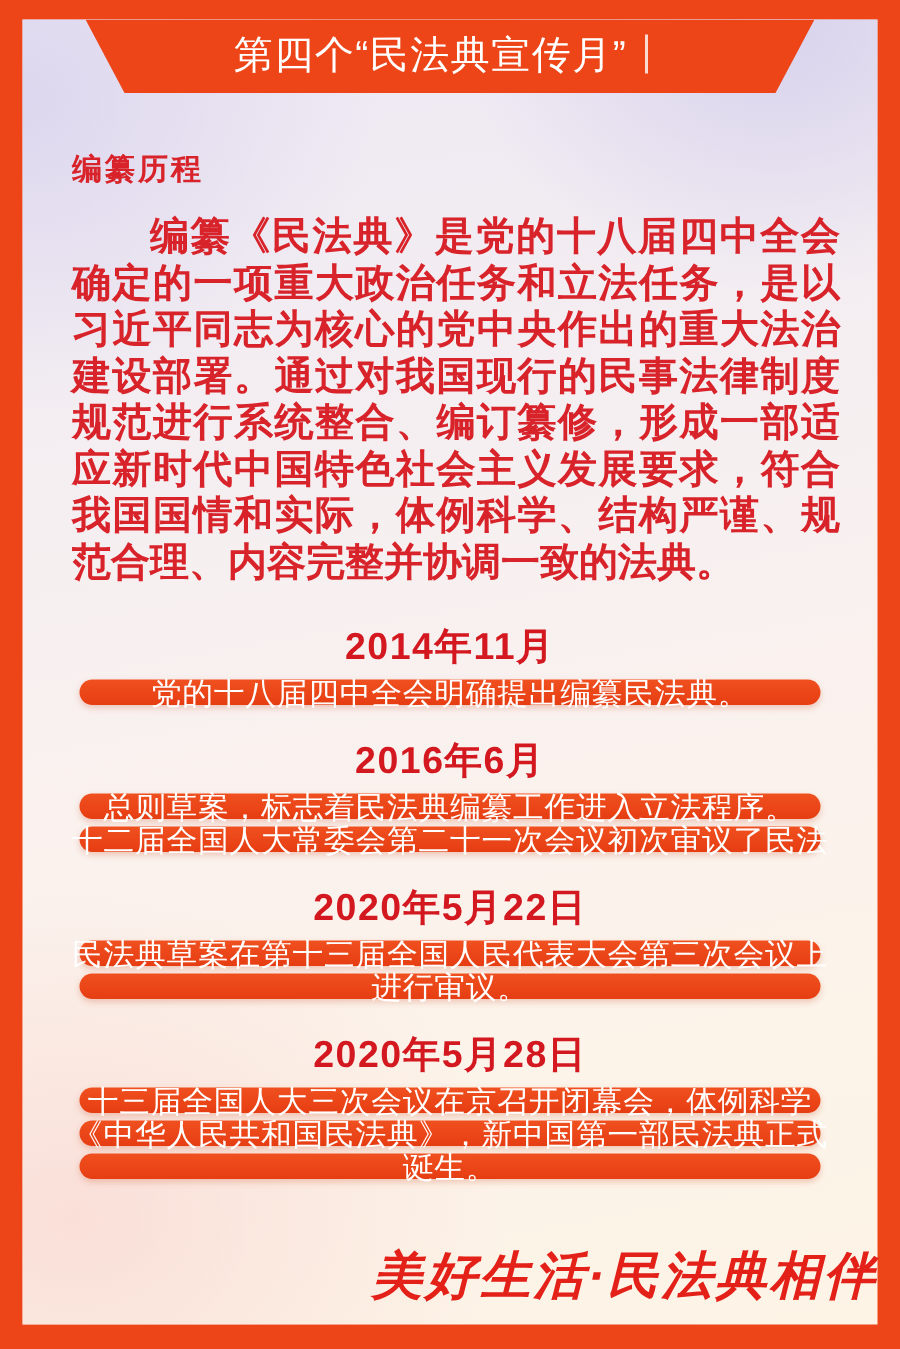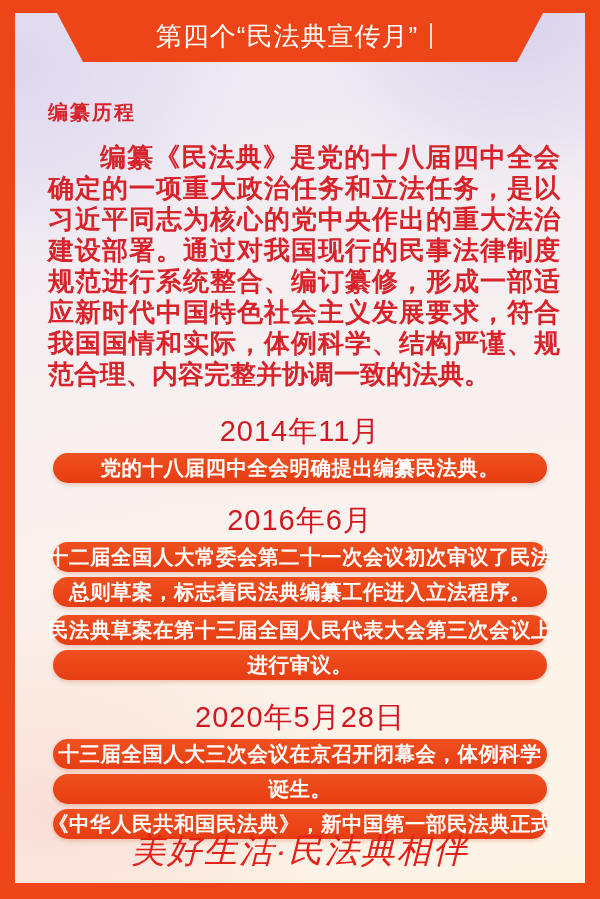--- a/index.html
+++ b/index.html
@@ -44,42 +44,41 @@
   }
   .para {
     margin: 16px 25px 0 33px;
     font-size: 26px; line-height: 31px; font-weight: bold;
     color: var(--text_red, #D8232A);
     text-align: justify; text-indent: 2em;
   }
   .entry .date {
     margin-top: 24px;
     text-align: center;
-    font-size: 29px; line-height: 27px; font-weight: normal;
+    font-size: 25px; line-height: 27px; font-weight: bold;
     color: var(--date_red, #D31820);
     letter-spacing: 1px;
   }
   .entry:first-child .date { margin-top: 28px; }
   .pills { margin-top: 8px; }
   .pill {
-    width: 494px; height: 30px;
+    width: 494px; height: 17px;
     margin: 5px auto 0;
     border-radius: 15px;
     background: linear-gradient(180deg, var(--pill_top, #F05020) 0%, var(--pill_bottom, #E63D12) 100%);
     box-shadow: 0 2px 4px rgba(205,80,40,0.28);
     color: #fff; font-size: 20.5px; letter-spacing: 0.5px;
     display: flex; align-items: center; justify-content: center;
     white-space: nowrap;
-    font-weight: bold;
   }
   .pill:first-child { margin-top: 0; }
   .footer {
     position: absolute; left: 0; bottom: 9px; width: 100%;
-    text-align: center;
-    font-size: 34px; font-weight: normal; font-style: italic; letter-spacing: 2px;
+    text-align: right;
+    font-size: 34px; font-weight: bold; font-style: italic; letter-spacing: 2px;
     color: var(--footer_red, #E32119);
   }
 </style>
 </head>
 <body>
 
 <div class="card">
 
   <div class="banner">
     <div class="banner-shape"></div>
@@ -98,38 +97,39 @@
     <div class="entry">
       <div class="date">2014年11月</div>
       <div class="pills">
         <div class="pill">党的十八届四中全会明确提出编纂民法典。</div>
       </div>
     </div>
 
     <div class="entry">
       <div class="date">2016年6月</div>
       <div class="pills">
+        <div class="pill">总则草案，标志着民法典编纂工作进入立法程序。</div>
         <div class="pill">十二届全国人大常委会第二十一次会议初次审议了民法</div>
-        <div class="pill">总则草案，标志着民法典编纂工作进入立法程序。</div>
       </div>
     </div>
 
     <div class="entry">
+      <div class="date">2020年5月22日</div>
       <div class="pills">
         <div class="pill">民法典草案在第十三届全国人民代表大会第三次会议上</div>
         <div class="pill">进行审议。</div>
       </div>
     </div>
 
     <div class="entry">
       <div class="date">2020年5月28日</div>
       <div class="pills">
         <div class="pill">十三届全国人大三次会议在京召开闭幕会，体例科学</div>
+        <div class="pill">《中华人民共和国民法典》，新中国第一部民法典正式</div>
         <div class="pill">诞生。</div>
-        <div class="pill">《中华人民共和国民法典》，新中国第一部民法典正式</div>
       </div>
     </div>
 
   </section>
 
   <div class="footer">美好生活·民法典相伴</div>
 
 </div>
 
 </body></html>

